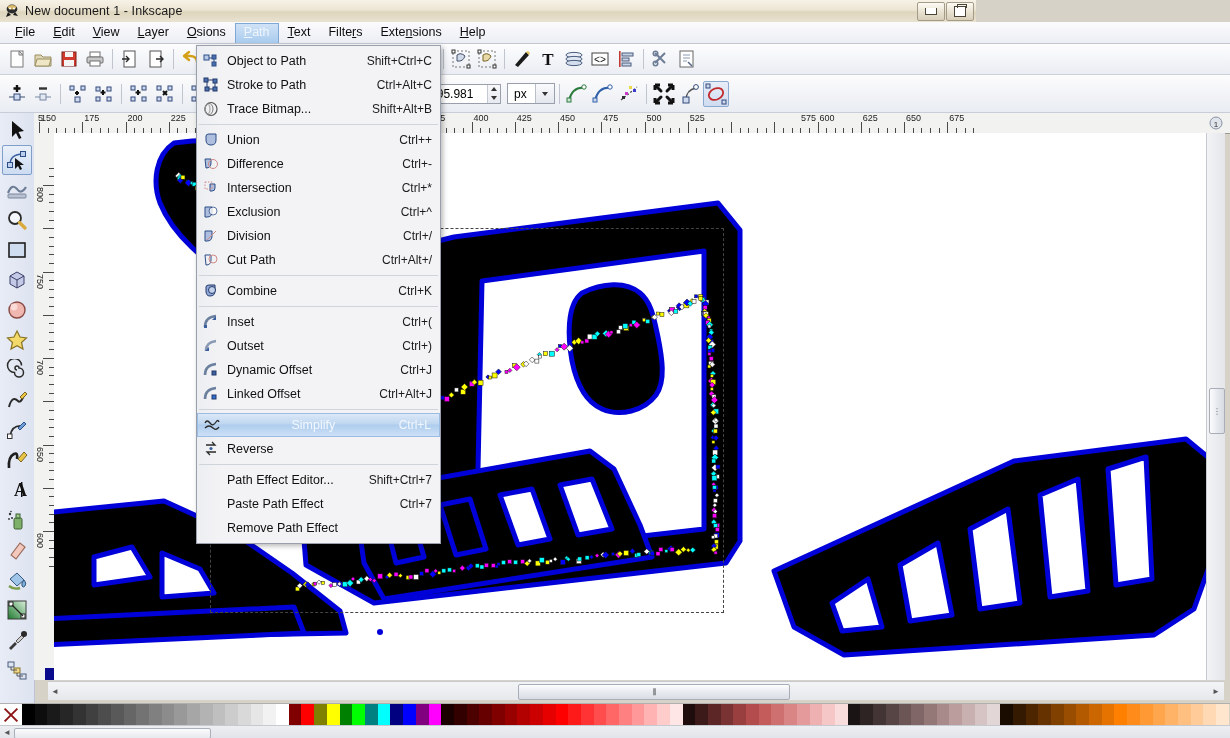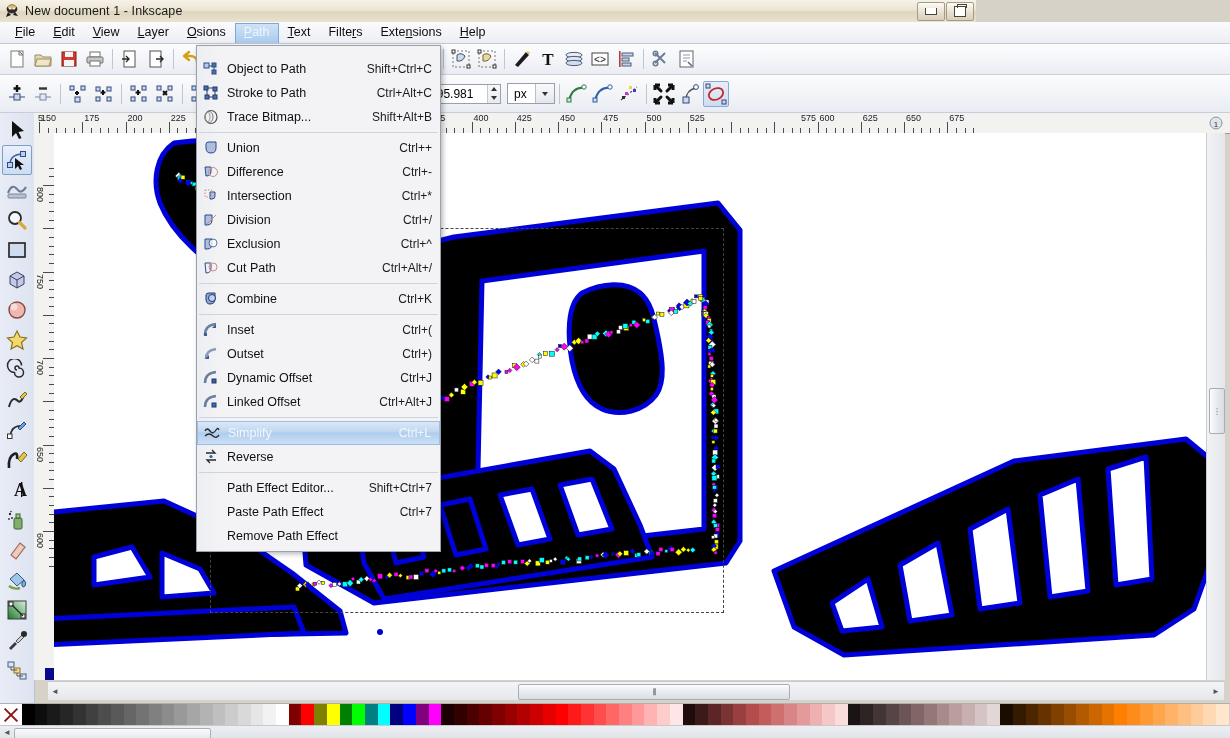--- a/index.html
+++ b/index.html
@@ -190,38 +190,38 @@
   .bot-thumb{
     position:absolute;left:14px;top:2px;width:195px;height:9px;
     background:linear-gradient(to bottom,#fbfbfc,#e6e9ee);border:1px solid #aab0ba;border-radius:2px;
   }
 
   
   .popup{
     position:absolute;left:196px;top:45px;width:245px;
     background:#f3f3f5;border:1px solid #9aa0ab;
     box-shadow:2px 2px 5px rgba(0,0,0,.28);
-    padding:11px 0 3px 0;box-sizing:border-box;z-index:50;
+    padding:3px 0 3px 0;box-sizing:border-box;z-index:50;
   }
   .popup-strip{
     position:absolute;left:0;top:0;width:24px;height:100%;
     background:linear-gradient(to right,#eceef2,#f3f3f5);
   }
   .pmi{
     position:relative;display:flex;align-items:center;height:24px;
     padding-left:4px;box-sizing:border-box;font-size:12.5px;color:#101010;
   }
   .pmi.hl{
     background:linear-gradient(to bottom,#dbe8f8,#bfd6f0 45%,#aecdee 50%,#cde0f6);
     border:1px solid #9bbde3;height:24px;color:#ffffff;
   }
   .pmi .pic{width:20px;height:18px;display:flex;align-items:center;justify-content:center;flex:none;margin-right:6px;}
   .pmi .lab{flex:1;white-space:nowrap;}
   .pmi .acc{color:#1b1b1b;font-size:12px;padding-right:8px;white-space:nowrap;}
-  .pmi.hl .lab,.pmi.hl .acc{color:#f2f7fd;}
+  .pmi.hl .lab,.pmi.hl .acc{color:#f2f7fd;text-align:center;}
   .pm-sep{height:1px;background:#cfd3da;margin:3px 2px 3px 2px;}
 </style>
 </head>
 <body>
 
 <div class="app">
 
   <div class="titlebar">
     <div class="title-icon">
       <svg width="16" height="16" viewBox="0 0 16 16">
@@ -1460,35 +1460,35 @@
               <rect x="2" y="2" width="7" height="7" fill="none" stroke="#d08a8a" stroke-dasharray="1.5 1.5"></rect>
             </svg>
           </span>
           <span class="lab">Intersection</span>
           <span class="acc">Ctrl+*</span>
         </div>
         <div class="pmi">
           <span class="pic">
             <svg width="16" height="16">
               <path d="M2 3 L9 3 L9 8 Q9 13 4 13 L2 13 Z" fill="#aebede" stroke="#2d4d86"></path>
+              <circle cx="10" cy="7" r="4" fill="#fff" stroke="#2d4d86" opacity=".75"></circle>
+            </svg>
+          </span>
+          <span class="lab">Exclusion</span>
+          <span class="acc">Ctrl+^</span>
+        </div>
+        <div class="pmi">
+          <span class="pic">
+            <svg width="16" height="16">
+              <path d="M2 3 L9 3 L9 8 Q9 13 4 13 L2 13 Z" fill="#aebede" stroke="#2d4d86"></path>
               <path d="M4 12 L13 3" stroke="#d08a8a"></path>
             </svg>
           </span>
           <span class="lab">Division</span>
           <span class="acc">Ctrl+/</span>
-        </div>
-        <div class="pmi">
-          <span class="pic">
-            <svg width="16" height="16">
-              <path d="M2 3 L9 3 L9 8 Q9 13 4 13 L2 13 Z" fill="#aebede" stroke="#2d4d86"></path>
-              <circle cx="10" cy="7" r="4" fill="#fff" stroke="#2d4d86" opacity=".75"></circle>
-            </svg>
-          </span>
-          <span class="lab">Exclusion</span>
-          <span class="acc">Ctrl+^</span>
         </div>
         <div class="pmi">
           <span class="pic">
             <svg width="16" height="16">
               <path d="M2 3 L8 3 L8 8 Q8 13 3 13 Z" fill="none" stroke="#2d4d86"></path>
               <circle cx="10" cy="7" r="4" fill="none" stroke="#d08a8a"></circle>
             </svg>
           </span>
           <span class="lab">Cut Path</span>
           <span class="acc">Ctrl+Alt+/</span>

